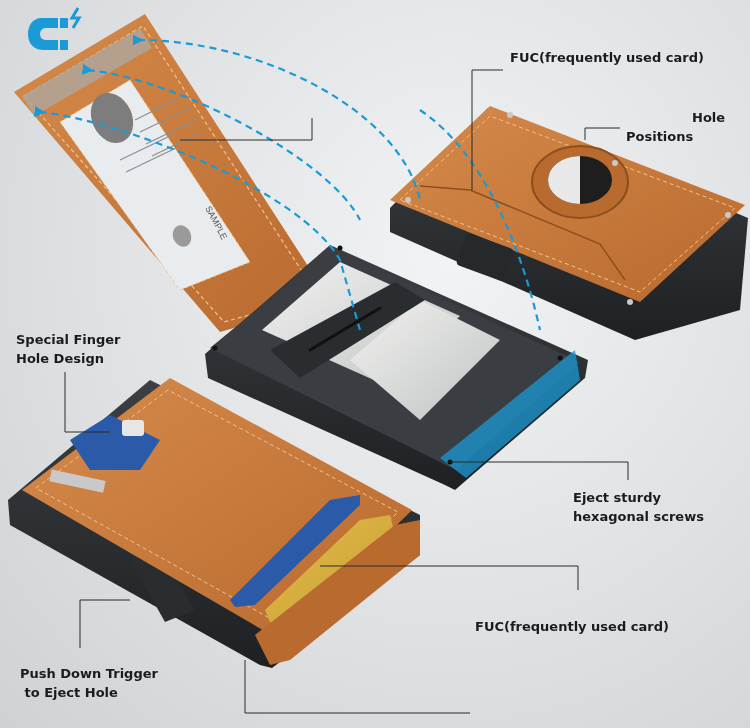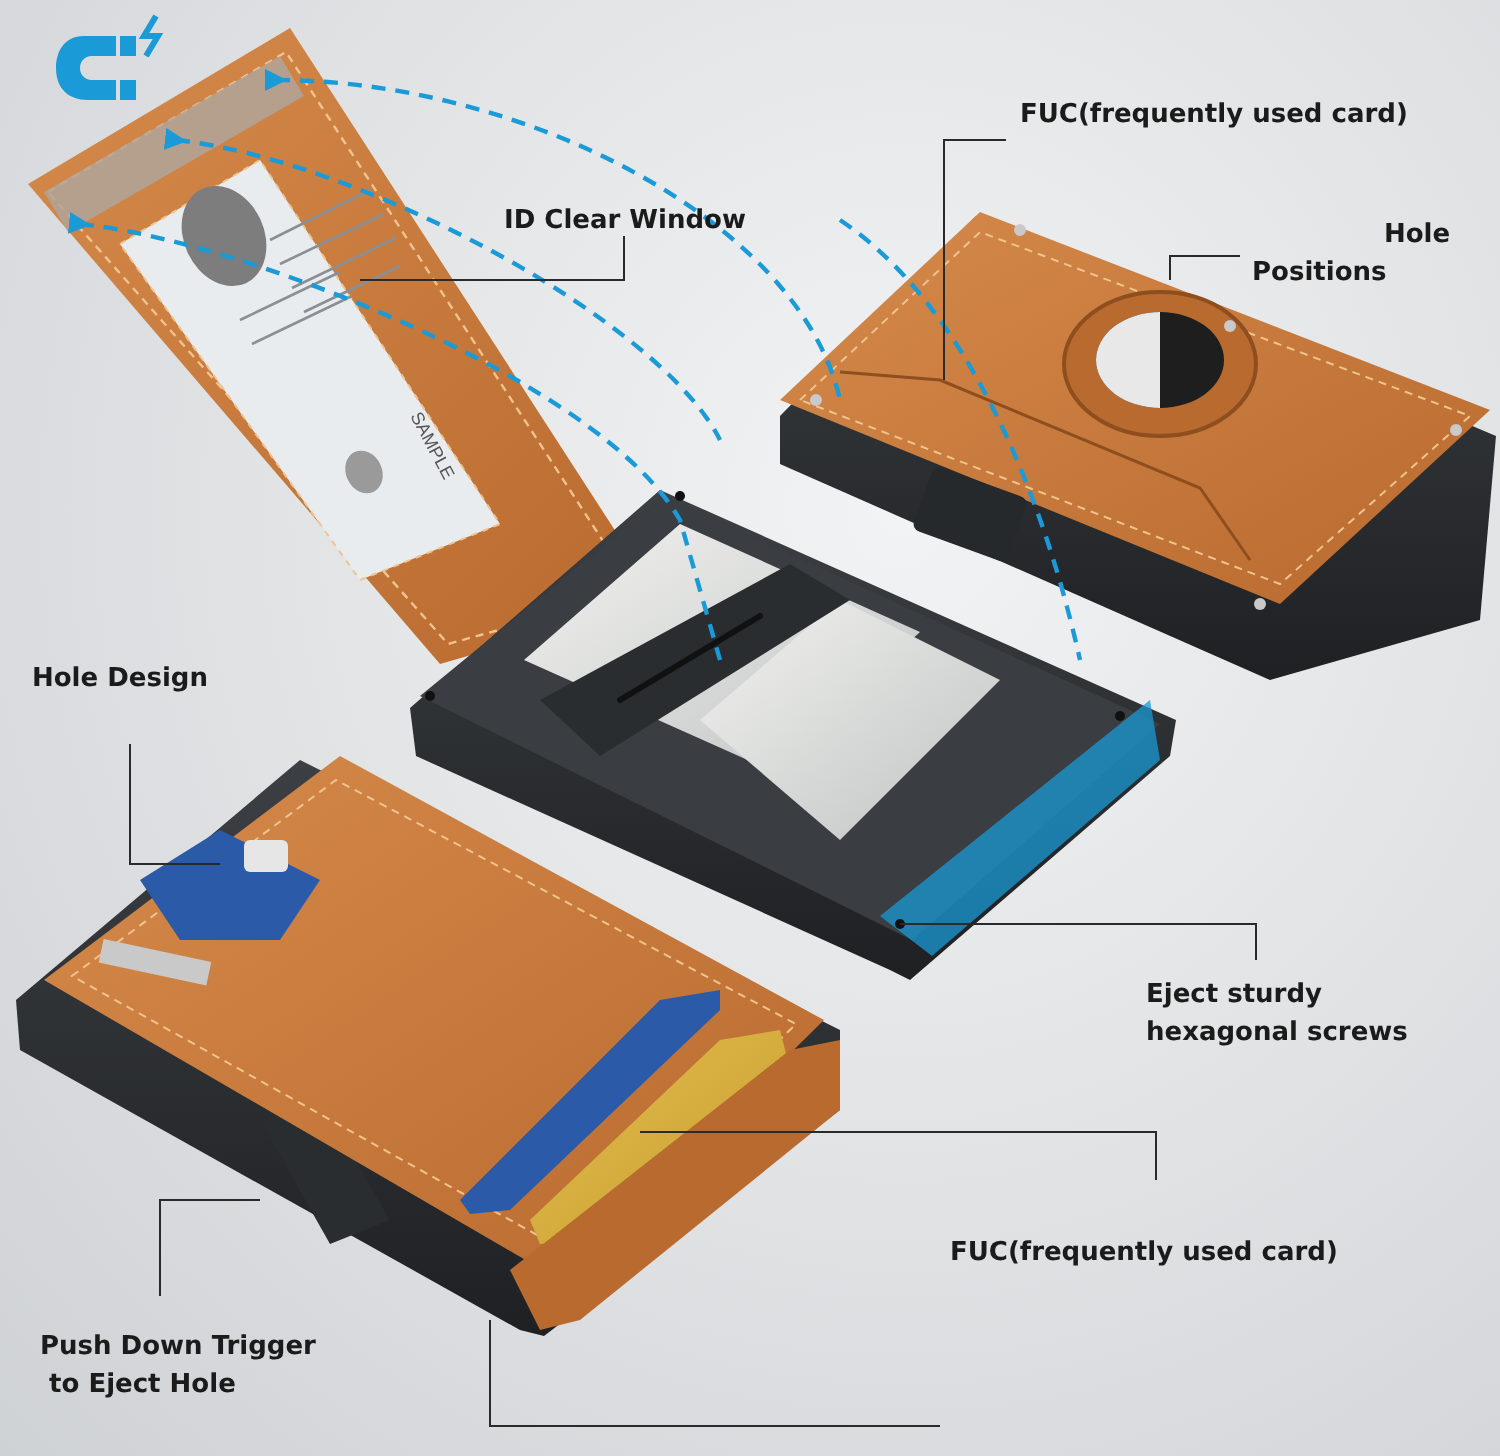--- a/index.html
+++ b/index.html
@@ -125,34 +125,32 @@
       <path d="M472,190 L472,70 L503,70"></path>
       <path d="M585,140 L585,128 L620,128"></path>
       <path d="M65,372 L65,432 L110,432"></path>
       <path d="M450,462 L628,462 L628,480"></path>
       <path d="M320,566 L578,566 L578,590"></path>
       <path d="M80,648 L80,600 L130,600"></path>
       <path d="M245,660 L245,713 L470,713"></path>
     </g>
   </svg>
 
-  <div class="label" style="left:252px;top:101px;">
-    <span>ID Clear Window</span>
-  </div>
 
   <div class="label" style="left:510px;top:48px;">
     <span>FUC(frequently used card)</span>
   </div>
 
   <div class="label" style="left:626px;top:108px;text-align:left;">
     <span style="padding-left:66px;">Hole</span>
     <span>Positions</span>
   </div>
 
   <div class="label" style="left:16px;top:330px;">
+    <span>Special Finger</span>
     <span>Hole Design</span>
   </div>
 
   <div class="label" style="left:573px;top:488px;">
     <span>Eject sturdy</span>
     <span>hexagonal screws</span>
   </div>
 
   <div class="label" style="left:475px;top:617px;">
     <span>FUC(frequently used card)</span>

